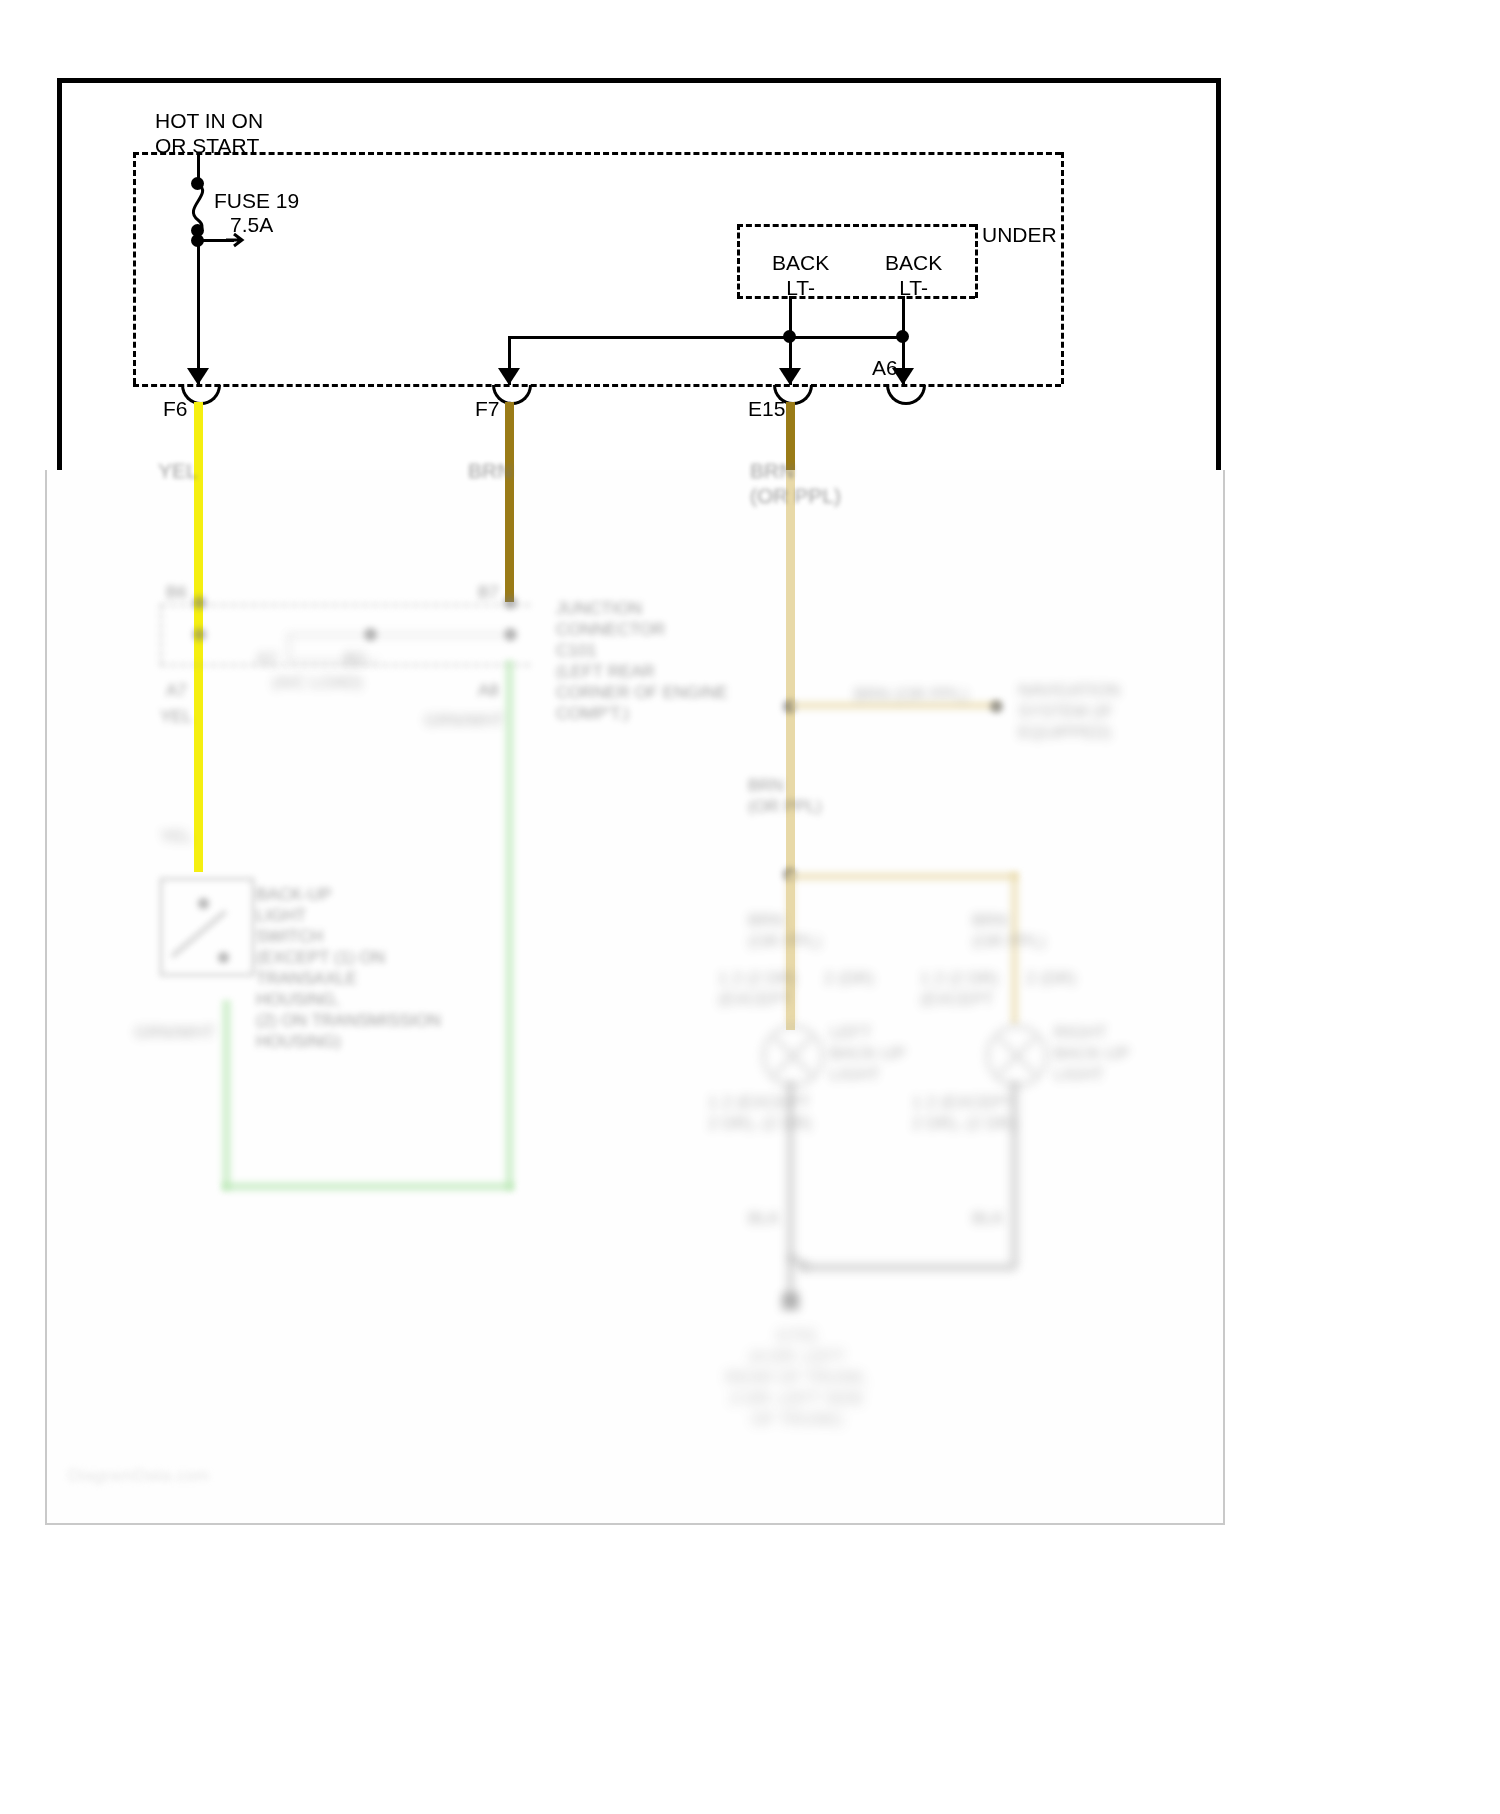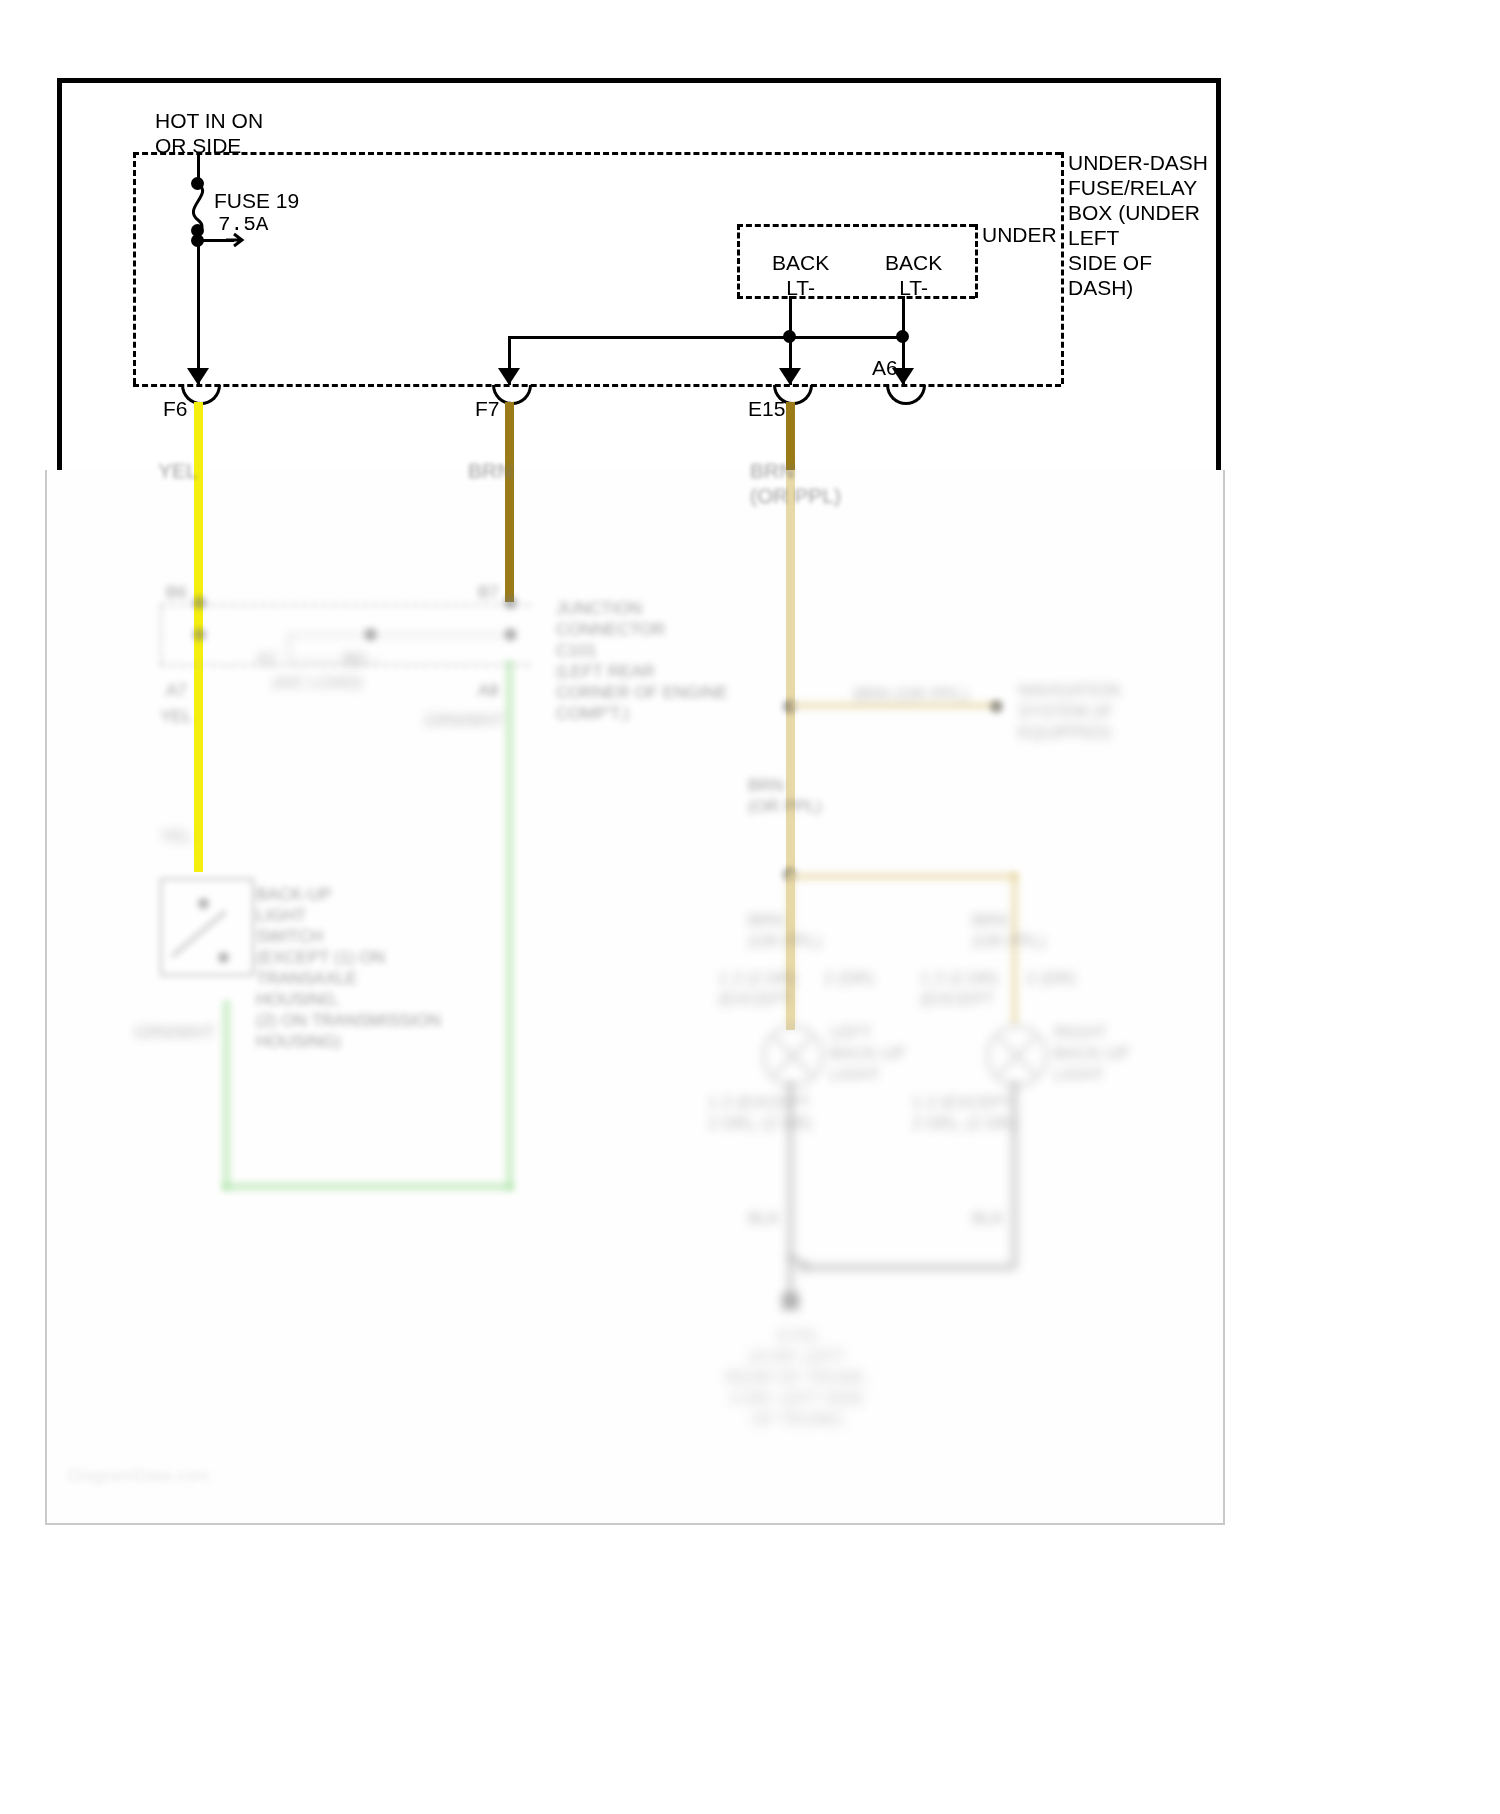--- a/index.html
+++ b/index.html
@@ -60,44 +60,38 @@
 </style>
 </head>
 <body>
 
 <div id="page">
 
   <div class="frame-top"></div>
   <div class="frame-bot"></div>
 
   <div class="txt" style="left:155px;top:108px;">HOT IN ON
-OR SIDE</div>
+OR START</div>
 
   <div class="dash-h" style="left:133px;top:152px;width:928px;"></div>
   <div class="dash-v" style="left:133px;top:152px;height:232px;"></div>
   <div class="dash-h" style="left:133px;top:384px;width:928px;"></div>
   <div class="dash-v" style="left:1061px;top:152px;height:232px;"></div>
 
-  <div class="txt" style="left:1068px;top:150px;">UNDER-DASH
-FUSE/RELAY
-BOX (UNDER
-LEFT
-SIDE OF
-DASH)</div>
 
   <div class="wire vline" style="left:197px;top:152px;height:32px;"></div>
   <div class="dot" style="left:191px;top:177px;"></div>
 
   <svg class="fuse-sq" style="left:186px;top:182px;" width="36" height="56">
     <path d="M12,2 C28,12 -4,26 12,38 C20,44 14,50 12,54" stroke="#000" stroke-width="3" fill="none"></path>
   </svg>
   <div class="dot" style="left:191px;top:224px;"></div>
 
   <div class="txt" style="left:214px;top:188px;">FUSE 19</div>
-  <div class="txt" style="left:218px;top:212px;font-family:Liberation Mono, monospace;">7.5A</div>
+  <div class="txt" style="left:230px;top:212px;">7.5A</div>
 
   <div class="wire vline" style="left:197px;top:230px;height:155px;"></div>
   <div class="dot" style="left:191px;top:234px;"></div>
   <div class="wire hline" style="left:198px;top:239px;width:36px;"></div>
   <svg style="position:absolute;left:226px;top:231px;" width="22" height="20">
     <path d="M0,9 L14,9 M8,3 L16,9 L8,15" stroke="#000" stroke-width="3" fill="none"></path>
   </svg>
 
   <div class="dash-h" style="left:737px;top:224px;width:238px;"></div>
   <div class="dash-v" style="left:737px;top:224px;height:74px;"></div>

